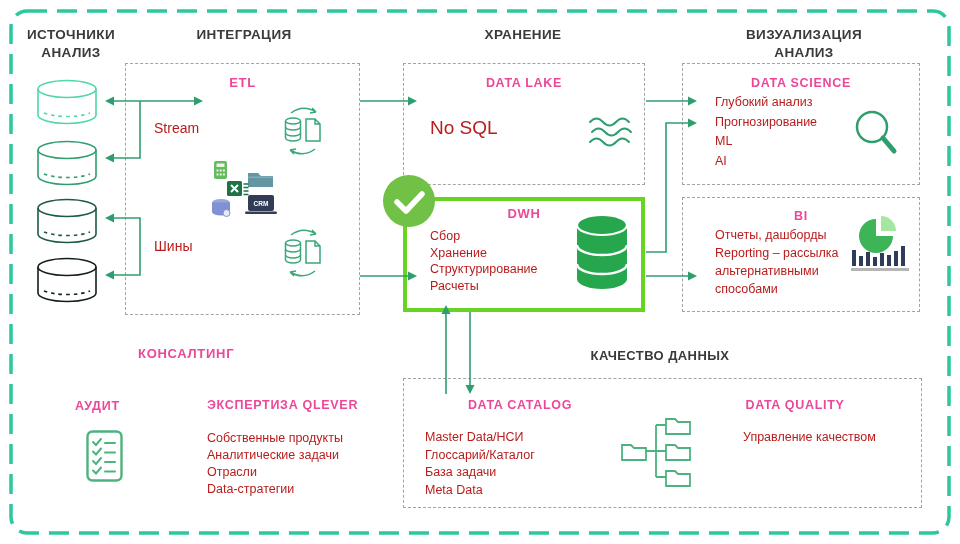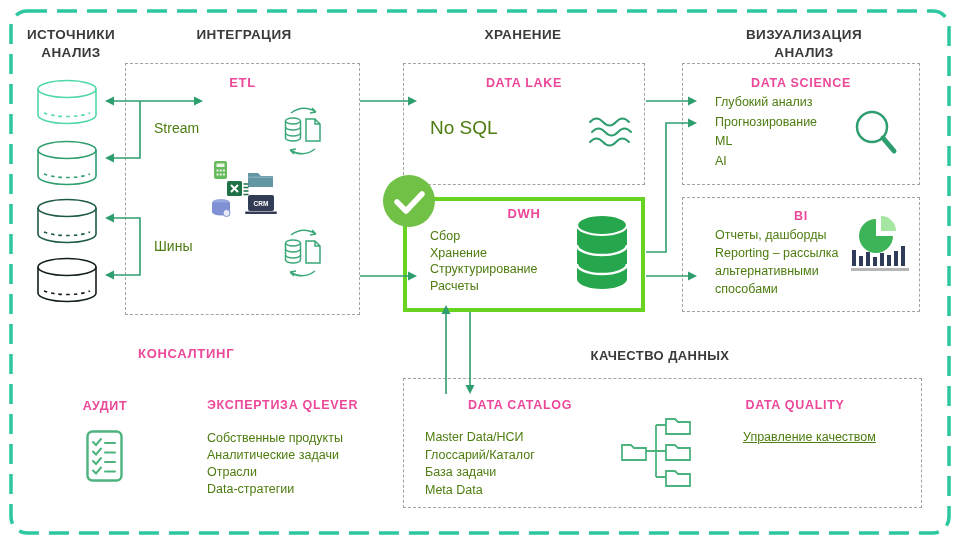--- a/index.html
+++ b/index.html
@@ -5,21 +5,21 @@
   html,body{margin:0;padding:0;background:#fff;}
   .canvas{position:relative;width:960px;height:544px;background:#ffffff;overflow:hidden;
           font-family:"Liberation Sans", sans-serif;}
   .abs{position:absolute;}
   svg{display:block;}
   .hdr{position:absolute;font-weight:bold;font-size:13.5px;color:#3a3a3a;
        text-align:center;letter-spacing:.4px;line-height:18px;}
   .gtitle{font-weight:bold;font-size:12.5px;color:#ec4899;letter-spacing:.7px;}
   .box{position:absolute;border:1.4px dashed #a3a3a3;box-sizing:border-box;}
   .box-title{position:absolute;left:0;right:0;text-align:center;}
-  .body-txt{position:absolute;font-size:12.5px;color:#4d7c0f;}
+  .body-txt{position:absolute;font-size:12.5px;color:#b91c1c;}
   .line{white-space:nowrap;}
   .connectors{position:absolute;left:0;top:0;z-index:6;pointer-events:none;}
   .outerborder{position:absolute;left:0;top:0;z-index:1;pointer-events:none;}
   .dwh-border{position:absolute;left:403px;top:197px;width:242px;height:115px;
               border:4px solid #68d321;box-sizing:border-box;z-index:3;}
   .check-circle{position:absolute;left:383px;top:175px;width:52px;height:52px;border-radius:50%;
                 background:#70c146;z-index:7;}
 </style>
 </head>
 <body>
@@ -196,21 +196,21 @@
       <rect x="36" y="40" width="4" height="11"></rect>
       <rect x="43" y="36" width="4" height="15"></rect>
       <rect x="50" y="31" width="4" height="20"></rect>
     </g>
     <rect x="0" y="53" width="58" height="3" fill="#b6b6b6"></rect>
   </svg>
 
   <div class="gtitle abs" style="left:138px;top:346px;font-size:13px;">КОНСАЛТИНГ</div>
   <div class="hdr" style="left:560px;top:347px;width:200px;font-size:13px;">КАЧЕСТВО ДАННЫХ</div>
 
-  <div class="gtitle abs" style="left:75px;top:399px;width:60px;text-align:center;">АУДИТ</div>
+  <div class="gtitle abs" style="left:75px;top:399px;width:60px;">АУДИТ</div>
   <svg class="abs" style="left:86px;top:430px;" width="37" height="52">
     <rect x="1.5" y="1.5" width="34" height="49" rx="5" stroke="#4db37e" stroke-width="2.4" fill="#ffffff"></rect>
     <g stroke="#4db37e" stroke-width="2" fill="none" stroke-linecap="round">
       <path d="M7,12 l3,3 5,-6"></path>
         <path d="M19,13 h10"></path>
       <path d="M7,21.5 l3,3 5,-6"></path>
         <path d="M19,22.5 h10"></path>
       <path d="M7,31 l3,3 5,-6"></path>
         <path d="M19,32 h10"></path>
       <path d="M7,40.5 l3,3 5,-6"></path>
@@ -245,21 +245,21 @@
         </g>
       <g transform="translate(46,30)">
           <path d="M0,3 h9 l3,3 h12 v12 h-24 z"></path>
         </g>
       <g transform="translate(46,56)">
           <path d="M0,3 h9 l3,3 h12 v12 h-24 z"></path>
         </g>
     </g>
   </svg>
   <div class="gtitle abs" style="left:700px;top:398px;width:190px;text-align:center;">DATA QUALITY</div>
-  <div class="body-txt" style="left:743px;top:430px;text-decoration:underline;">Управление качеством</div>
+  <div class="body-txt" style="left:743px;top:430px;">Управление качеством</div>
 
   <svg class="connectors" width="960" height="544">
     <g stroke="#2f9e6e" stroke-width="1.6" fill="none">
       <path d="M114,101 H194"></path>
       <path d="M140,101 V158 H114"></path>
       <path d="M114,218 H140 V275 H114"></path>
       <path d="M360,101 H408"></path>
       <path d="M360,276 H408"></path>
       <path d="M646,101 H688"></path>
       <path d="M646,252 H666 V123 H688"></path>

